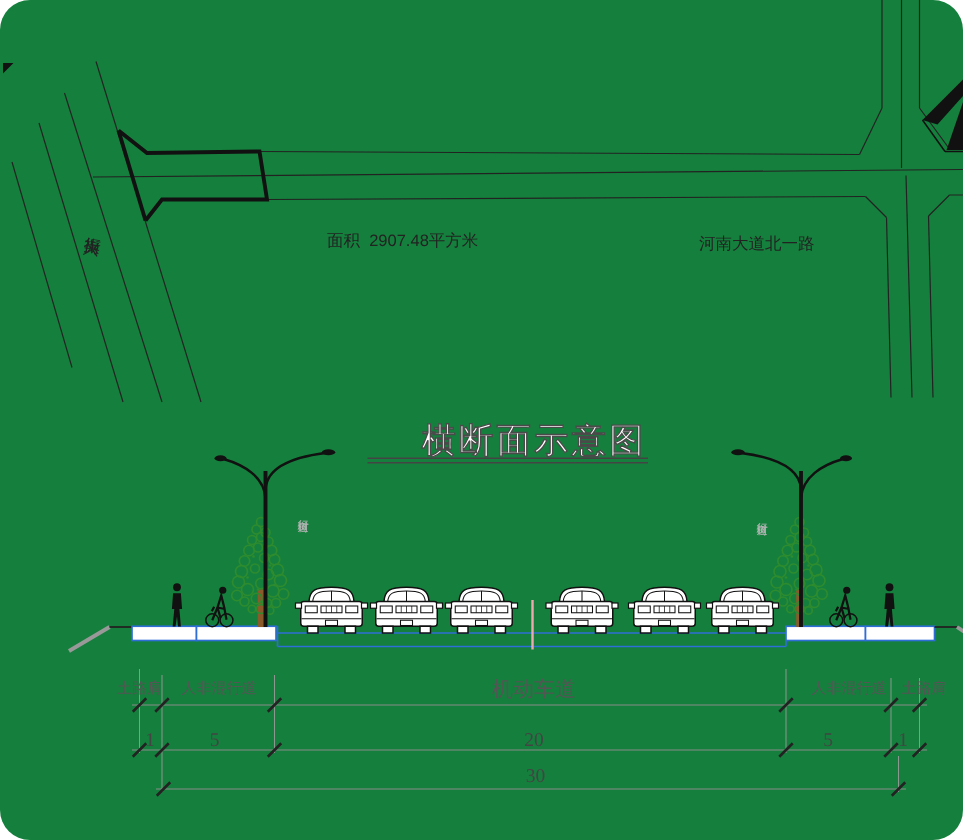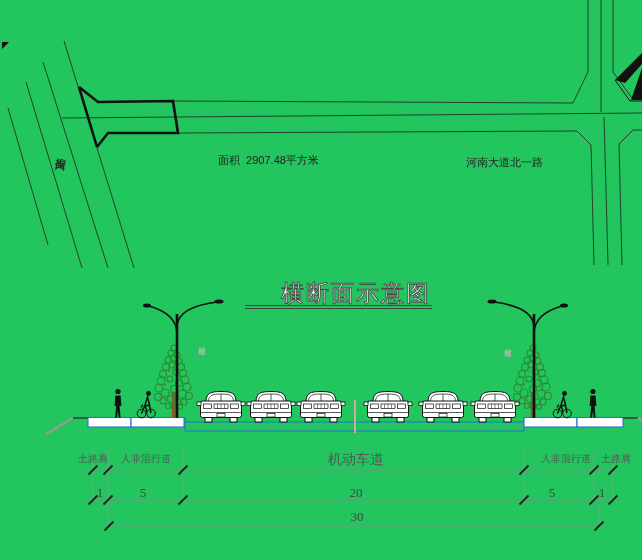--- a/index.html
+++ b/index.html
@@ -1,16 +1,16 @@
 <!DOCTYPE html>
 <html><head>
 <meta charset="utf-8">
 <style>
   html,body{margin:0;padding:0;background:#fff;}
-  .canvas{width:642px;height:560px;background:#22c55e;position:relative;overflow:hidden;}
+  .canvas{width:642px;height:560px;background:#15803d;position:relative;overflow:hidden;border-radius:20px;}
   svg text{font-family:"Liberation Sans","DejaVu Sans",sans-serif;fill:#222;}
   .num{font-family:"Liberation Serif","DejaVu Serif",serif;fill:#444;}
   .dimlabel{fill:#555;}
   .title-text{fill:#ffffff;stroke:#4a4a4a;stroke-width:0.9px;letter-spacing:2px;}
   .v{writing-mode:vertical-rl;text-orientation:upright;}
   .pre{white-space:pre;}
   .faint{fill:#b5b5b5;}
 </style>
 </head>
 <body>

